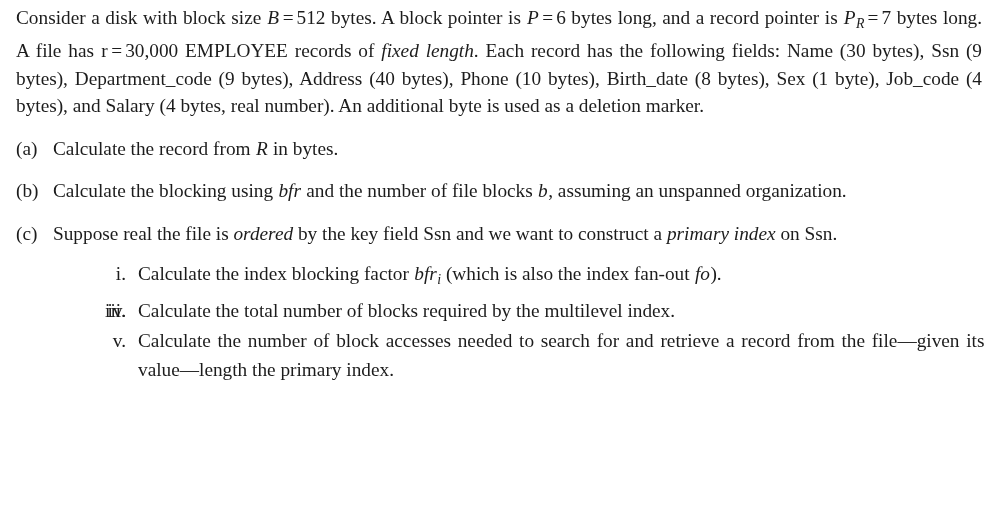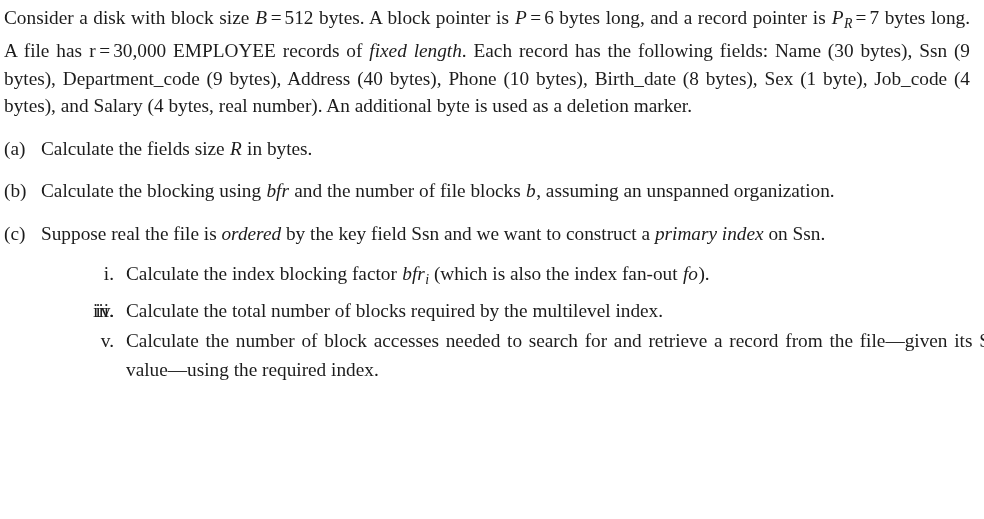--- a/index.html
+++ b/index.html
@@ -14,21 +14,21 @@
     overflow: hidden;
     font-family: "Liberation Serif", "DejaVu Serif", serif;
     color: #1c1c1c;
     -webkit-font-smoothing: antialiased;
   }
   #page {
     position: relative;
     width: 984px;
     height: 519px;
     box-sizing: border-box;
-    padding: 4px 14px 0 4px;
+    padding: 4px 14px 0 16px;
     border-radius: 31px;
   }
 
   
   .intro {
     font-size: 19.3px;
     line-height: 27.5px;
     text-align: justify;
     text-justify: inter-word;
     margin: 0 0 8px 0;
@@ -134,21 +134,21 @@
     <span>bytes long, and a record pointer is</span>
     <span class="nb"><span class="mi">P</span><span class="sub">R</span></span><span class="op">=</span><span class="num">7</span>
     <span>bytes long.  A file has</span>
     <span class="mi mi-up">r</span><span class="op">=</span><span class="num">30,000</span>
     <span>EMPLOYEE records of</span>
     <span class="em">fixed length</span><span>.  Each record has the following fields: Name (30 bytes), Ssn (9 bytes), Department_code (9 bytes), Address (40 bytes), Phone (10 bytes), Birth_date (8 bytes), Sex (1 byte), Job_code (4 bytes), and Salary (4 bytes, real number).  An additional byte is used as a deletion marker.</span></p>
 
   <ol class="alpha-list">
 
     <li class="alpha-item">
-      <span class="alpha-marker">(a)</span><span>Calculate the fields size</span>
+      <span class="alpha-marker">(a)</span><span>Calculate the record from</span>
       <span class="mi">R</span>
       <span>in bytes.</span>
     </li>
 
     <li class="alpha-item">
       <span class="alpha-marker">(b)</span><span>Calculate the blocking using</span>
       <span class="mi">bfr</span>
       <span>and the number of file blocks</span>
       <span class="mi">b</span><span>, assuming an unspanned organization.</span>
     </li>
@@ -176,20 +176,20 @@
 
         <li class="roman-item">
           <span class="roman-marker">iii.</span>
         </li>
 
         <li class="roman-item">
           <span class="roman-marker">iv.</span><span>Calculate the total number of blocks required by the multilevel index.</span>
         </li>
 
         <li class="roman-item wrap">
-          <span class="roman-marker">v.</span><span>Calculate the number of block accesses needed to search for and retrieve a record from the file</span><span>—</span><span>given its Ssn value</span><span>—</span><span>using the required index.</span>
+          <span class="roman-marker">v.</span><span>Calculate the number of block accesses needed to search for and retrieve a record from the file</span><span>—</span><span>given its Ssn value</span><span>—</span><span>length the primary index.</span>
         </li>
 
       </ol>
     </li>
   </ol>
 
 </div>
 
 </body></html>

